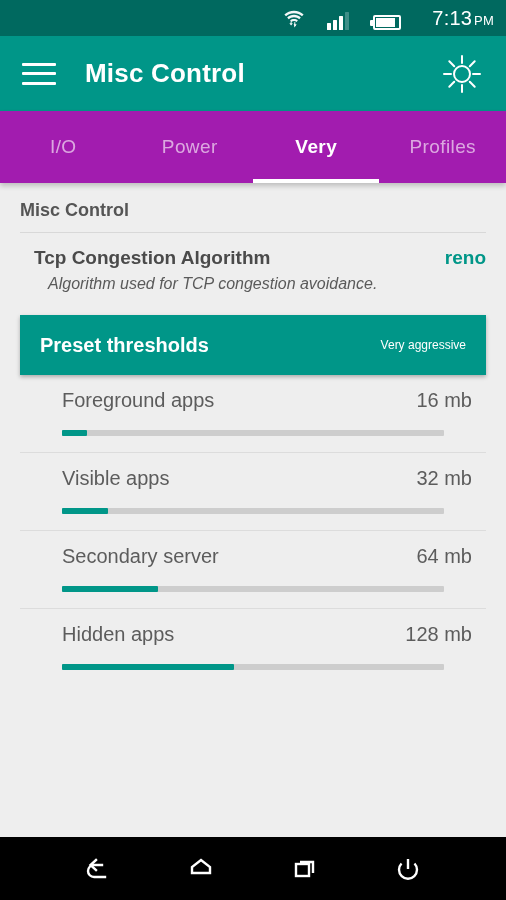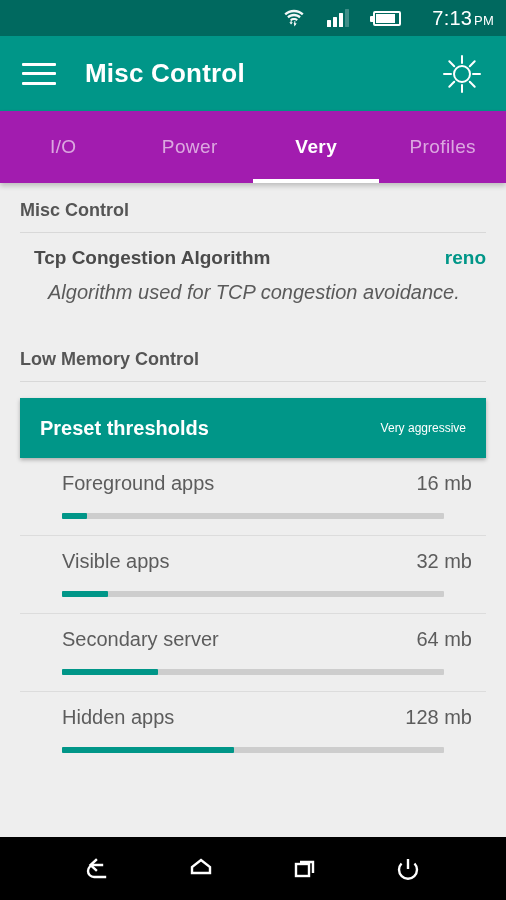--- a/index.html
+++ b/index.html
@@ -11,21 +11,21 @@
     position:relative;
   }
   #phone { width:506px; height:900px; position:relative; overflow:hidden; background:#eeeeee; }
 
   
   .statusbar{
     height:36px; background:#00695f; position:relative;
     display:flex; align-items:center; justify-content:flex-end;
     padding-right:12px;
   }
-  .sb-icons{ display:flex; align-items:center; gap:21px; }
+  .sb-icons{ display:flex; align-items:flex-end; gap:21px; }
   .wifi{ position:relative; width:24px; height:22px; }
   .wifi svg{ position:absolute; left:0; top:-1px; }
   .signal{ display:flex; align-items:flex-end; gap:2px; height:18px; }
   .signal i{ display:block; width:4px; background:#ffffff; border-radius:0.5px;}
   .signal i:nth-child(1){height:7px;}
   .signal i:nth-child(2){height:10px;}
   .signal i:nth-child(3){height:14px;}
   .signal i:nth-child(4){height:18px; background:#3f8e88;}
   .battery{ width:28px; height:15px; border:2px solid #fff; border-radius:2px; position:relative; margin-left:3px;}
   .battery:after{content:""; position:absolute; left:-5px; top:3.5px; width:3px; height:6px; background:#fff; border-radius:1px 0 0 1px;}
@@ -50,21 +50,21 @@
   .tab.active{ color:#ffffff; font-weight:bold;}
   .tab-indicator{ position:absolute; bottom:0; height:4px; background:#fff; width:126px; left:253px;}
 
   
   .content{ position:absolute; top:183px; left:0; right:0; bottom:63px; background:#eeeeee; overflow:hidden;}
   .section-header{ margin:0 20px; padding:17px 0 11px 0; font-size:18px; font-weight:bold; color:#555; border-bottom:1px solid #d8d8d8;}
   .pref{ padding:14px 20px 6px 34px;}
   .pref-row{ display:flex; align-items:baseline;}
   .pref-title{ font-size:19px; font-weight:bold; color:#4a4a4a;}
   .pref-value{ margin-left:auto; font-size:19px; font-weight:bold; color:#009688;}
-  .pref-sum{ font-size:20px; font-style:italic; color:#5a5a5a; padding-left:14px; margin-top:12px;}
+  .pref-sum{ font-size:16px; font-style:italic; color:#5a5a5a; padding-left:14px; margin-top:6px;}
   .pref-sum .link{ color:#00897b; font-style:normal; font-weight:bold;}
 
   .card{
     margin:16px 20px 0 20px; background:#009688; color:#fff;
     padding:21px 20px; display:flex; align-items:center;
     box-shadow:0 2px 4px rgba(0,0,0,0.28); height:60px;
   }
   .card-title{ font-size:20px; font-weight:bold;}
   .card-value{ margin-left:auto; font-size:12px;}
 
@@ -154,21 +154,20 @@
 
     <div class="pref">
       <div class="pref-row">
         <div class="pref-title">Tcp Congestion Algorithm</div>
         <div class="pref-value">reno</div>
       </div>
       <div class="pref-sum">Algorithm used for TCP congestion avoidance.</div>
     </div>
 
 
-    <div class="section-header" style="margin-top:22px;">Low Memory Control</div>
 
     <div class="card">
       <div class="card-title">Preset thresholds</div>
       <div class="card-value">Very aggressive</div>
     </div>
 
     <div class="slider-row">
       <div class="slider-head">
         <div class="slider-label">Foreground apps</div>
         <div class="slider-val">16 mb</div>

